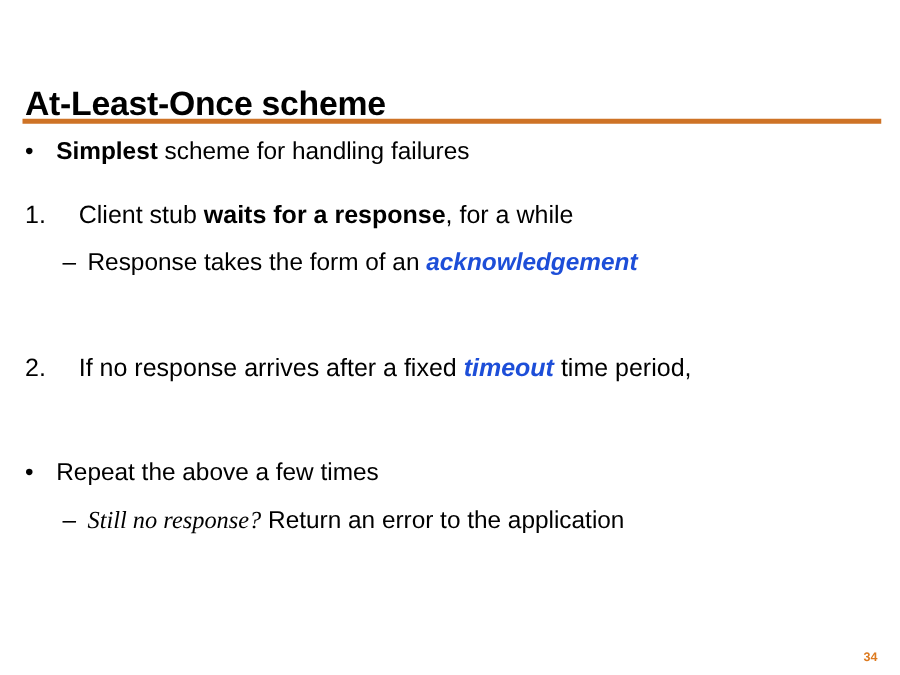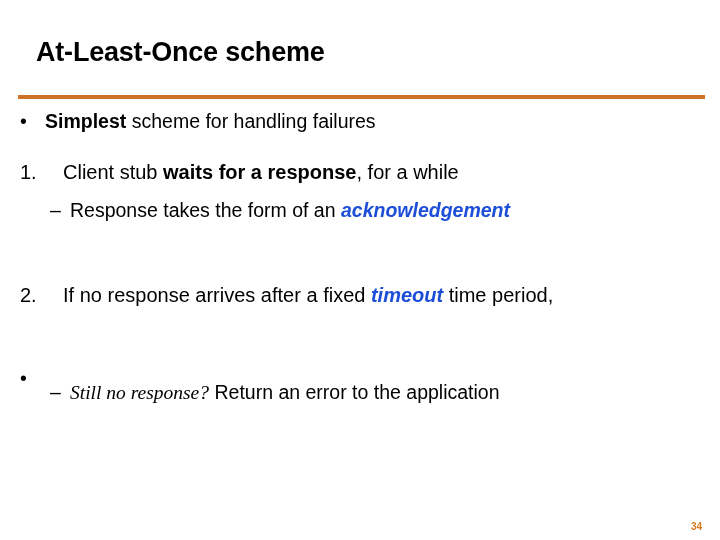--- a/index.html
+++ b/index.html
@@ -16,28 +16,27 @@
     width: 720px;
     height: 540px;
     background: #ffffff;
     overflow: hidden;
   }
 
   
   .slide-title {
     position: absolute;
     left: 20px;
-    top: 38px;
+    top: 69px;
     font-size: 27px;
     font-weight: bold;
     color: #000000;
     letter-spacing: -0.2px;
     line-height: 1.1;
     white-space: nowrap;
-    margin-left: 16px;
   }
   .title-rule {
     position: absolute;
     left: 18px;
     top: 95px;
     width: 687px;
     height: 4px;
     background: #CE7326;
   }
 
@@ -148,21 +147,21 @@
     <div class="gap-md"></div>
 
     <div class="line num">
       <span class="marker">2.</span><span>If no response arrives after a fixed </span><span class="bi accent">timeout</span><span> time period,</span>
     </div>
 
     <div class="gap-lg"></div>
     <div class="gap-md"></div>
 
     <div class="line lvl1">
-      <span class="marker">•</span>
+      <span class="marker">•</span><span>Repeat the above a few times</span>
     </div>
 
     <div class="gap-sm"></div>
 
     <div class="line lvl2">
       <span class="marker">–</span><span class="i">Still no response?</span><span>  Return an error to the application</span>
     </div>
 
   </div>
 

